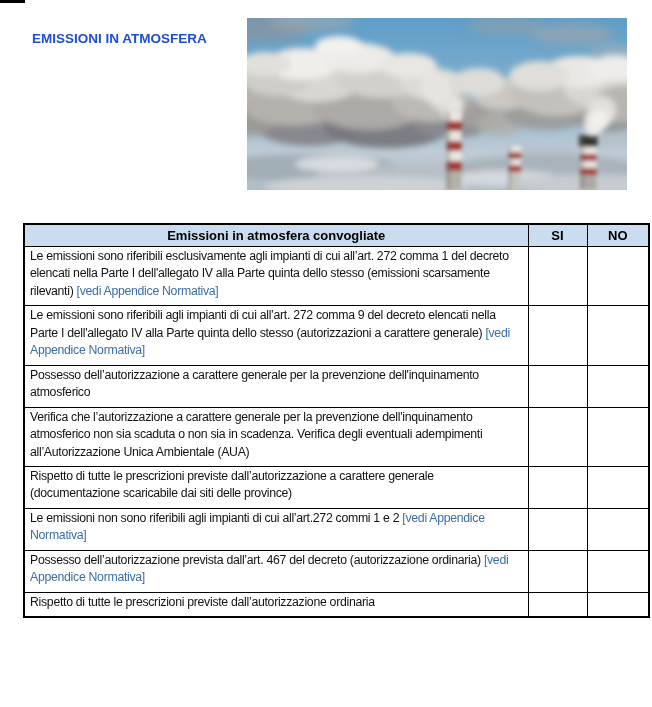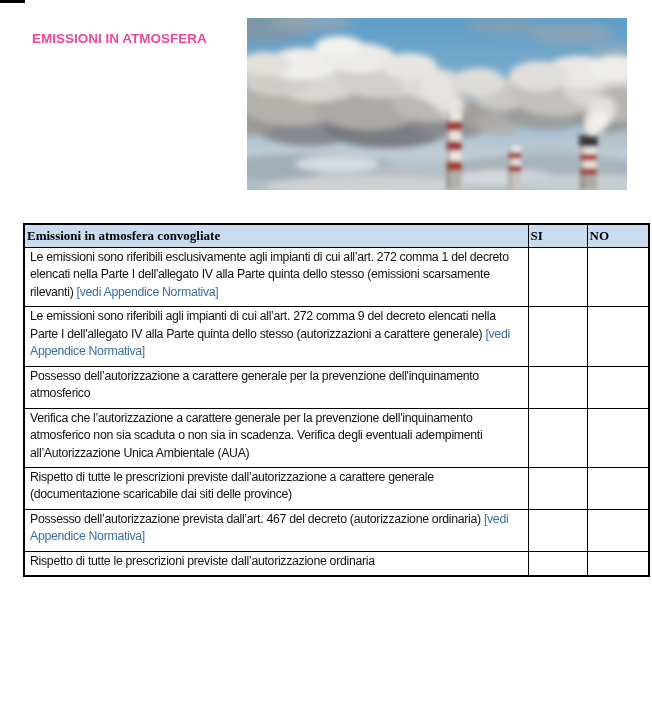--- a/index.html
+++ b/index.html
@@ -11,40 +11,40 @@
   html,body{margin:0;padding:0;}
   body{
     width:652px;height:707px;background:#ffffff;position:relative;
     font-family:"Liberation Sans","DejaVu Sans",sans-serif;
     color:var(--text-color);
     overflow:hidden;
   }
   .corner-mark{position:absolute;left:0;top:0;width:25px;height:3px;background:#000;}
   .doc-title{
     position:absolute;left:32px;top:31px;
-    font-size:13.5px;font-weight:bold;letter-spacing:0px;color:#ec4899;
+    font-size:13.5px;font-weight:bold;letter-spacing:0px;color:#1d4ed8;
     white-space:nowrap;
   }
   .photo-wrap{position:absolute;left:247px;top:18px;width:380px;height:172px;overflow:hidden;}
   .photo-wrap svg{display:block;}
 
   table.checklist{
     position:absolute;left:23px;top:223px;
     width:625px;border-collapse:collapse;table-layout:fixed;
     border:2px solid var(--border-color);
     font-size:12.3px;
   }
   table.checklist td,table.checklist th{
     border:1px solid var(--border-color);
     vertical-align:top;
   }
   th.sec-title,th.sec-col{
     background:var(--header-bg);
-    font-size:13px;font-weight:bold;text-align:left;vertical-align:middle;
-    padding:3px 2px;color:#000;font-family:Liberation Serif, serif;
+    font-size:13px;font-weight:bold;text-align:center;vertical-align:middle;
+    padding:3px 2px;color:#000;
   }
   td.q{
     padding:1px 6px 5px 5px;
     line-height:1.42;
     letter-spacing:-0.3px;
     background:#fff;
   }
   td.c{background:#fff;}
   a.link{color:var(--link-color);text-decoration:none;cursor:pointer;}
 </style>
@@ -209,20 +209,25 @@
       <td class="q"><span>Verifica che l’autorizzazione a carattere generale per la prevenzione dell'inquinamento atmosferico non sia scaduta o non sia in scadenza. Verifica degli eventuali adempimenti all’Autorizzazione Unica Ambientale (AUA)</span><a class="link"></a></td>
       <td class="c"></td>
       <td class="c"></td>
     </tr>
     <tr>
       <td class="q"><span>Rispetto di tutte le prescrizioni previste dall’autorizzazione a carattere generale (documentazione scaricabile dai siti delle province)</span><a class="link"></a></td>
       <td class="c"></td>
       <td class="c"></td>
     </tr>
     <tr>
+      <td class="q"><span>Le emissioni non sono riferibili agli impianti di cui all’art.272 commi 1 e 2 </span><a class="link">[vedi Appendice Normativa]</a></td>
+      <td class="c"></td>
+      <td class="c"></td>
+    </tr>
+    <tr>
       <td class="q"><span>Possesso dell’autorizzazione prevista dall’art. 467 del decreto (autorizzazione ordinaria) </span><a class="link">[vedi Appendice Normativa]</a></td>
       <td class="c"></td>
       <td class="c"></td>
     </tr>
     <tr>
       <td class="q"><span>Rispetto di tutte le prescrizioni previste dall’autorizzazione ordinaria</span><a class="link"></a></td>
       <td class="c"></td>
       <td class="c"></td>
     </tr>
 

